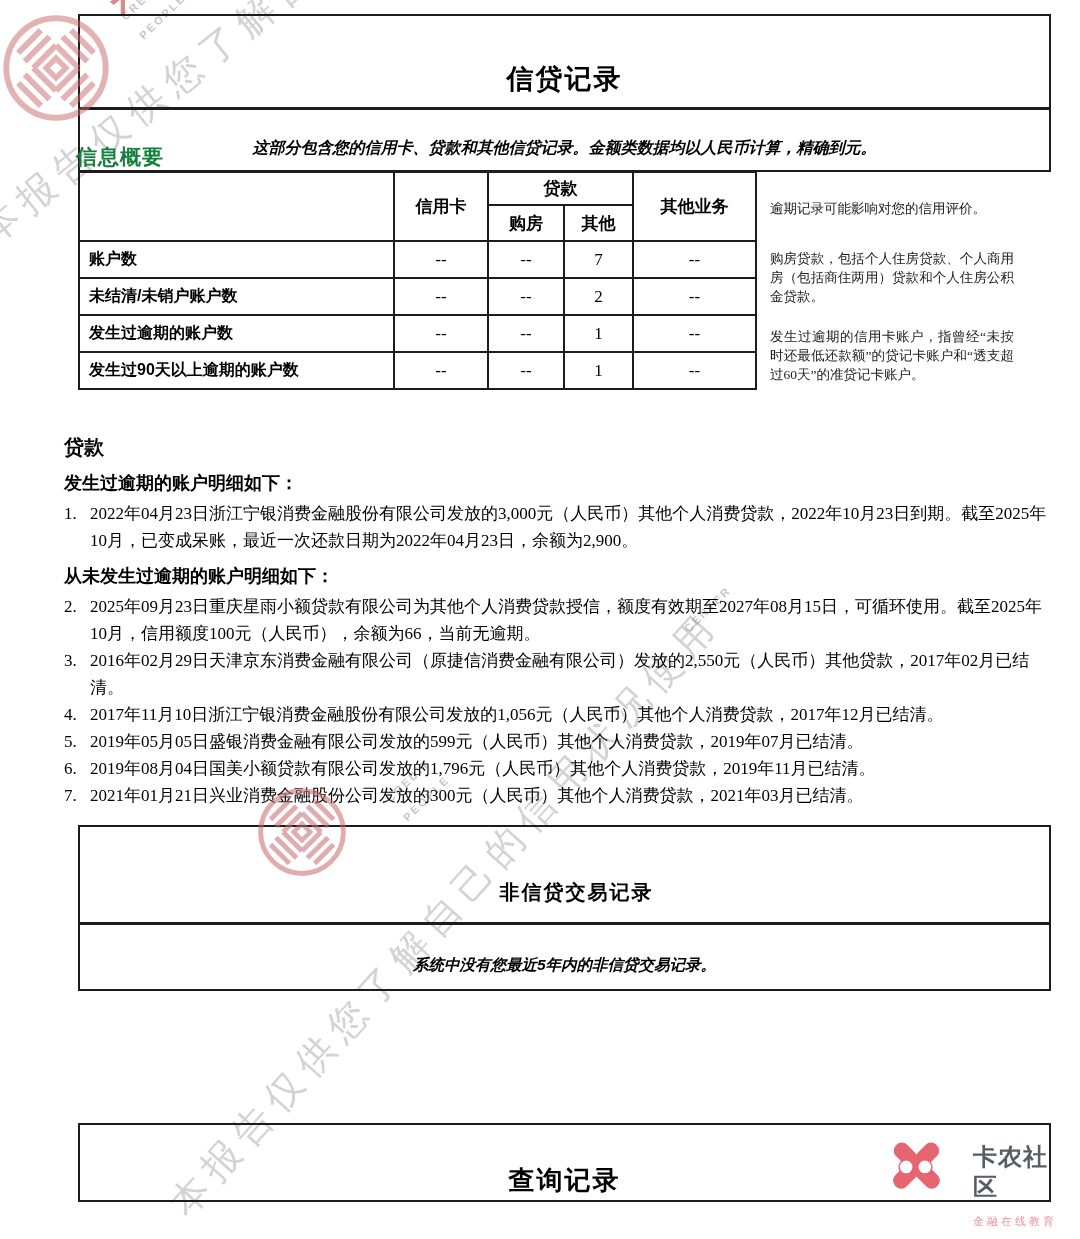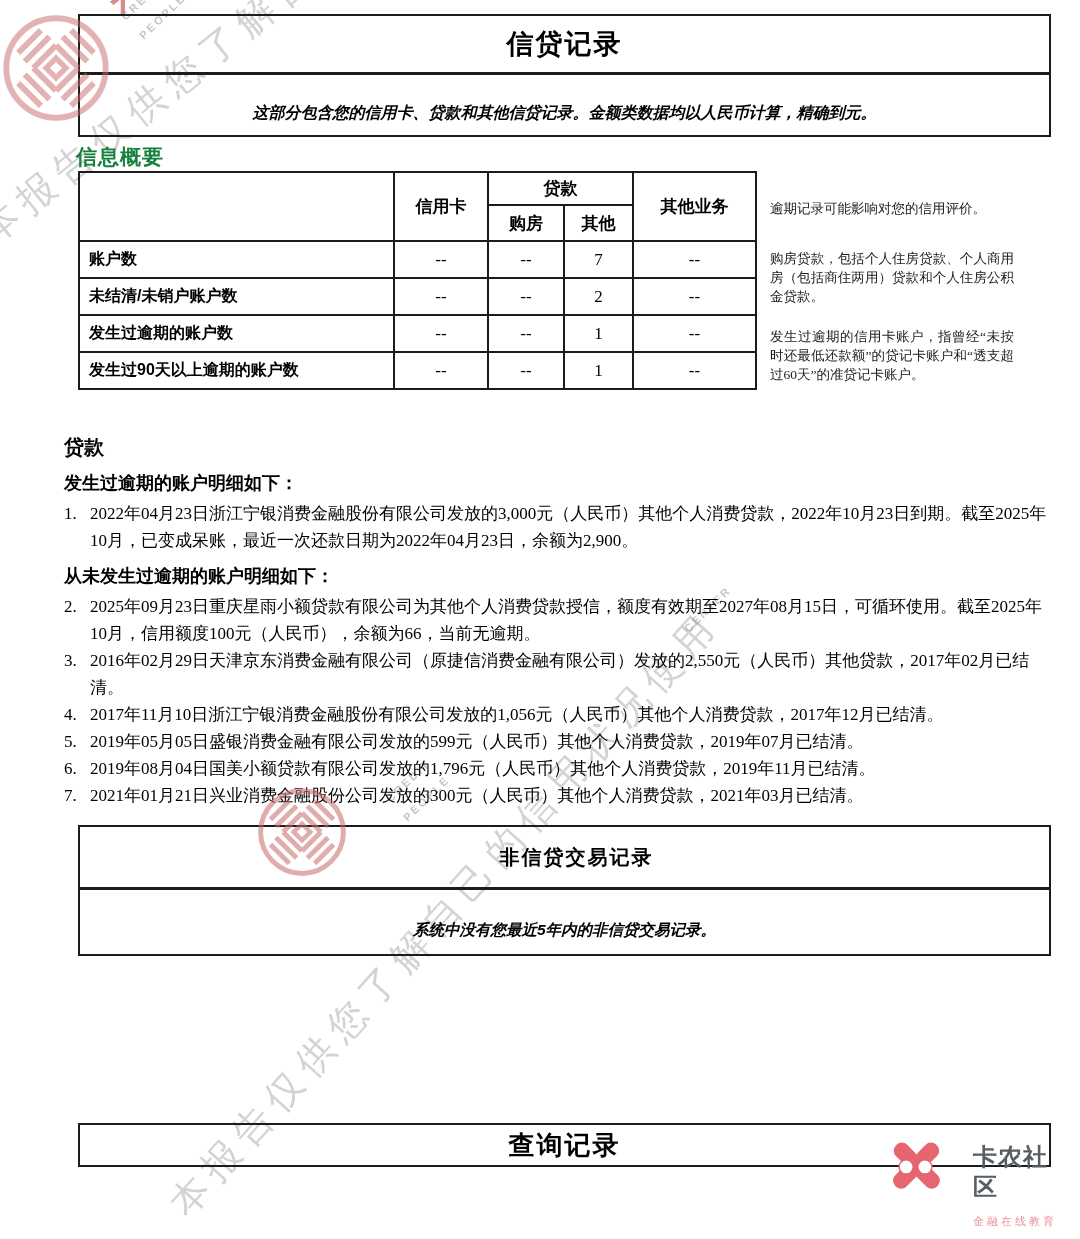--- a/index.html
+++ b/index.html
@@ -25,21 +25,21 @@
   }
   .wm-red-frag span{display:block;margin-top:-27px;font-size:40px;color:rgba(205,100,100,0.75);letter-spacing:6px;}
   .seal{position:absolute;pointer-events:none;}
   
   .frame{
     position:absolute;left:78px;width:969px;border:2px solid #1c1c1c;background:transparent;
   }
   .frame .ftitle{
     display:flex;align-items:center;justify-content:center;
     font-family:"Liberation Sans","DejaVu Sans",sans-serif;font-weight:bold;
-    font-size:27px;letter-spacing:2px;color:#000;
+    font-size:27px;letter-spacing:2px;color:#000;margin-top:35px;
   }
   .frame .fdivider{border-top:3px solid #1c1c1c;height:0;}
   .frame .fbody{
     display:flex;align-items:center;justify-content:center;
     font-family:"Liberation Sans","DejaVu Sans",sans-serif;
     font-weight:bold;font-style:italic;font-size:16px;color:#000;margin-top:16px;
   }
   
   .sec-heading{
     position:absolute;font-family:Liberation Sans, sans-serif;

